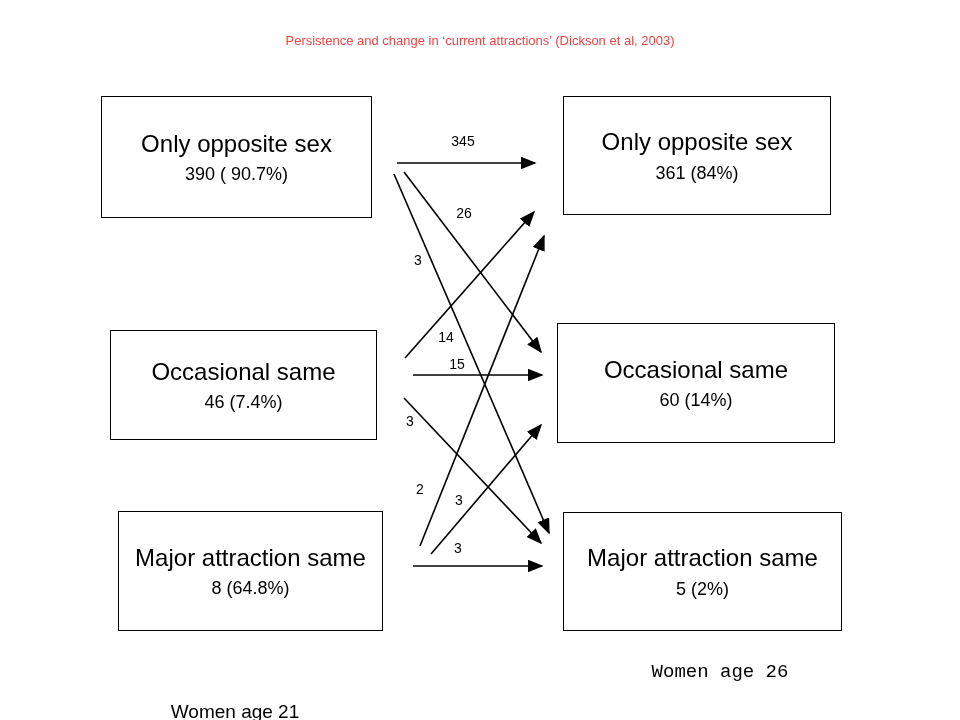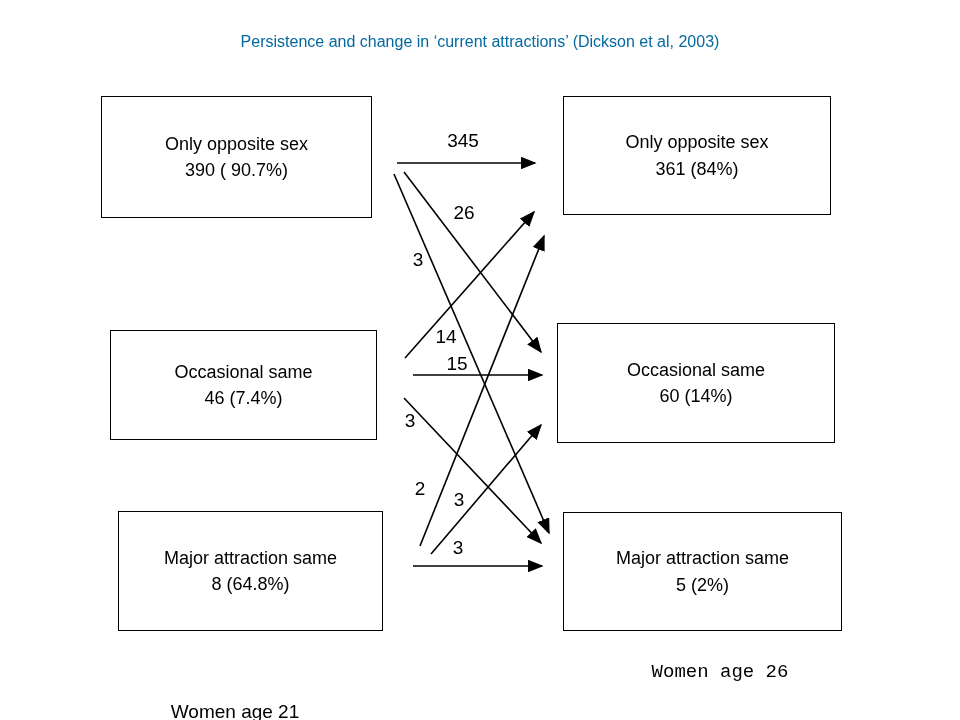--- a/index.html
+++ b/index.html
@@ -15,38 +15,38 @@
     font-family: "Liberation Sans", sans-serif;
     color: #000000;
     overflow: hidden;
   }
   #title {
     position: absolute;
     left: 0;
     top: 33px;
     width: 960px;
     text-align: center;
-    font-size: 16px;
+    font-size: 13px;
     letter-spacing: 0px;
-    color: #0369a1;
+    color: #ef4444;
     white-space: nowrap;
   }
   .node-box {
     position: absolute;
     box-sizing: border-box;
     border: 1.5px solid #000000;
     background: #ffffff;
     display: flex;
     flex-direction: column;
     align-items: center;
     justify-content: center;
     line-height: 1.45;
   }
   .node-label {
-    font-size: 18px;
+    font-size: 24px;
     white-space: nowrap;
   }
   .node-value {
     font-size: 18px;
     white-space: nowrap;
   }
   .column-caption {
     position: absolute;
     font-size: 19px;
     white-space: nowrap;
@@ -55,21 +55,21 @@
   #edge-layer {
     position: absolute;
     left: 0;
     top: 0;
     width: 960px;
     height: 720px;
     pointer-events: none;
   }
   .edge-label {
     position: absolute;
-    font-size: 19px;
+    font-size: 14px;
     white-space: nowrap;
     text-align: center;
     transform: translate(-50%, -50%);
   }
 </style>
 </head>
 <body>
 
 <div id="stage">
 

